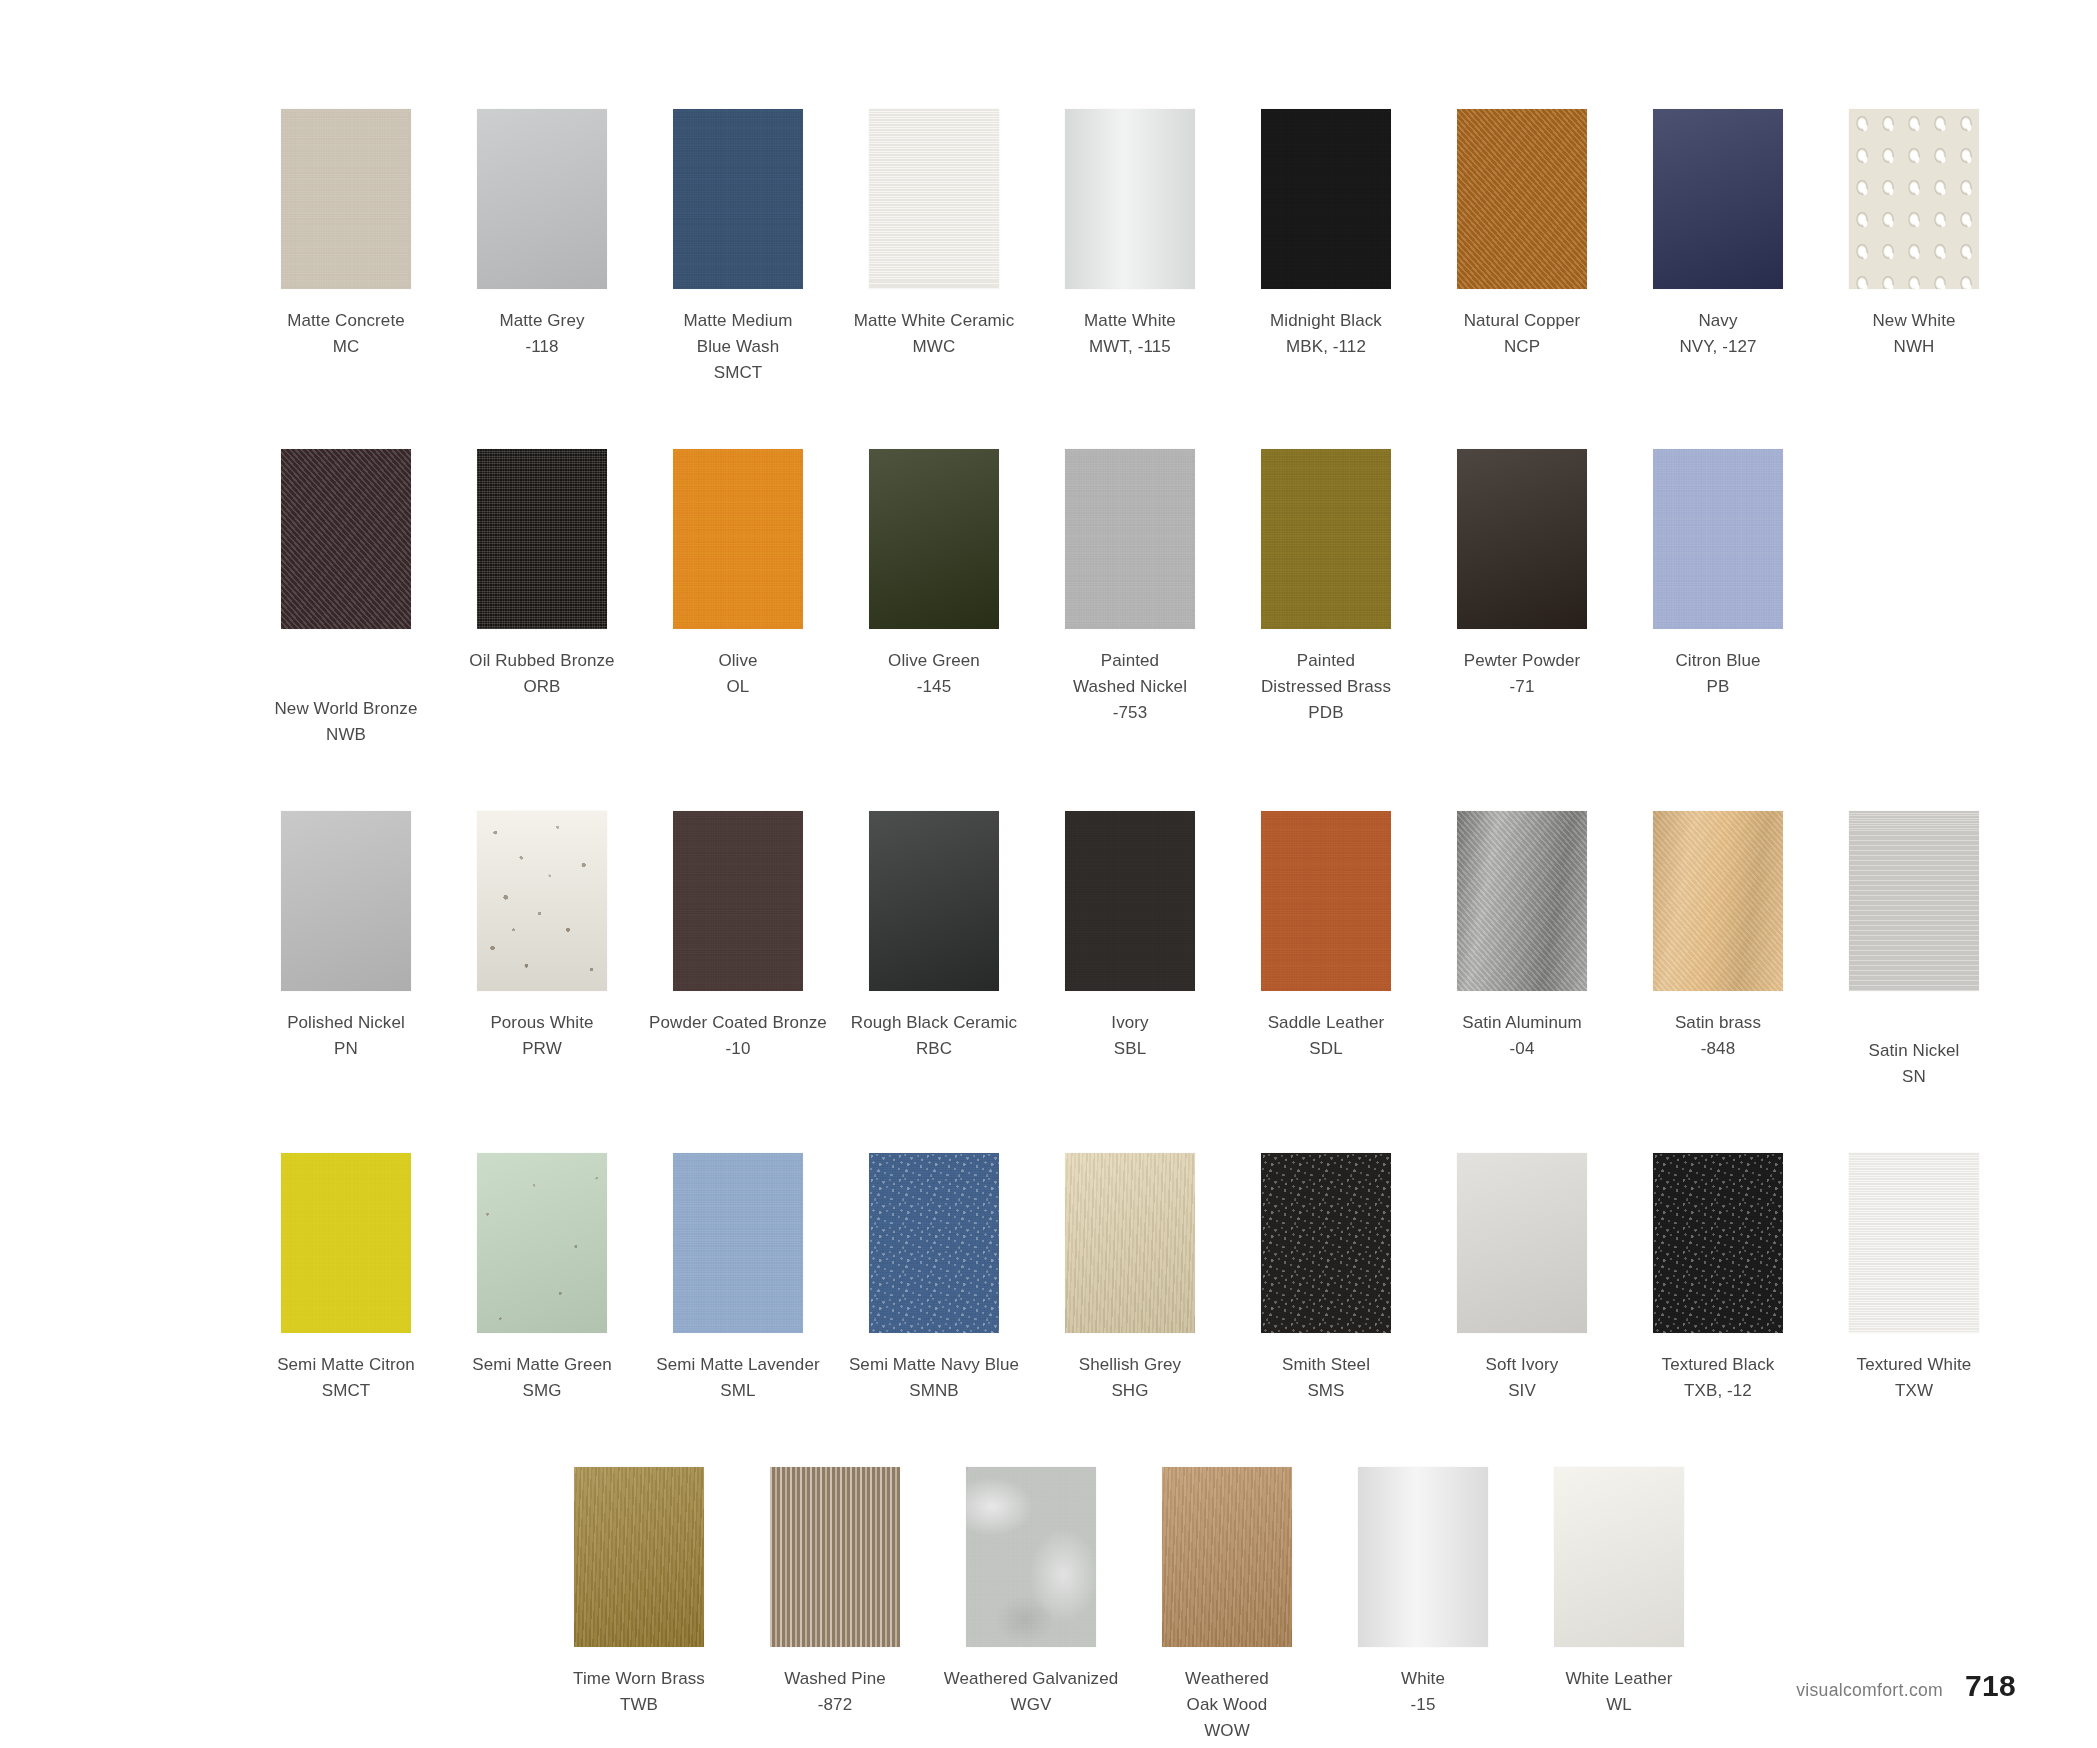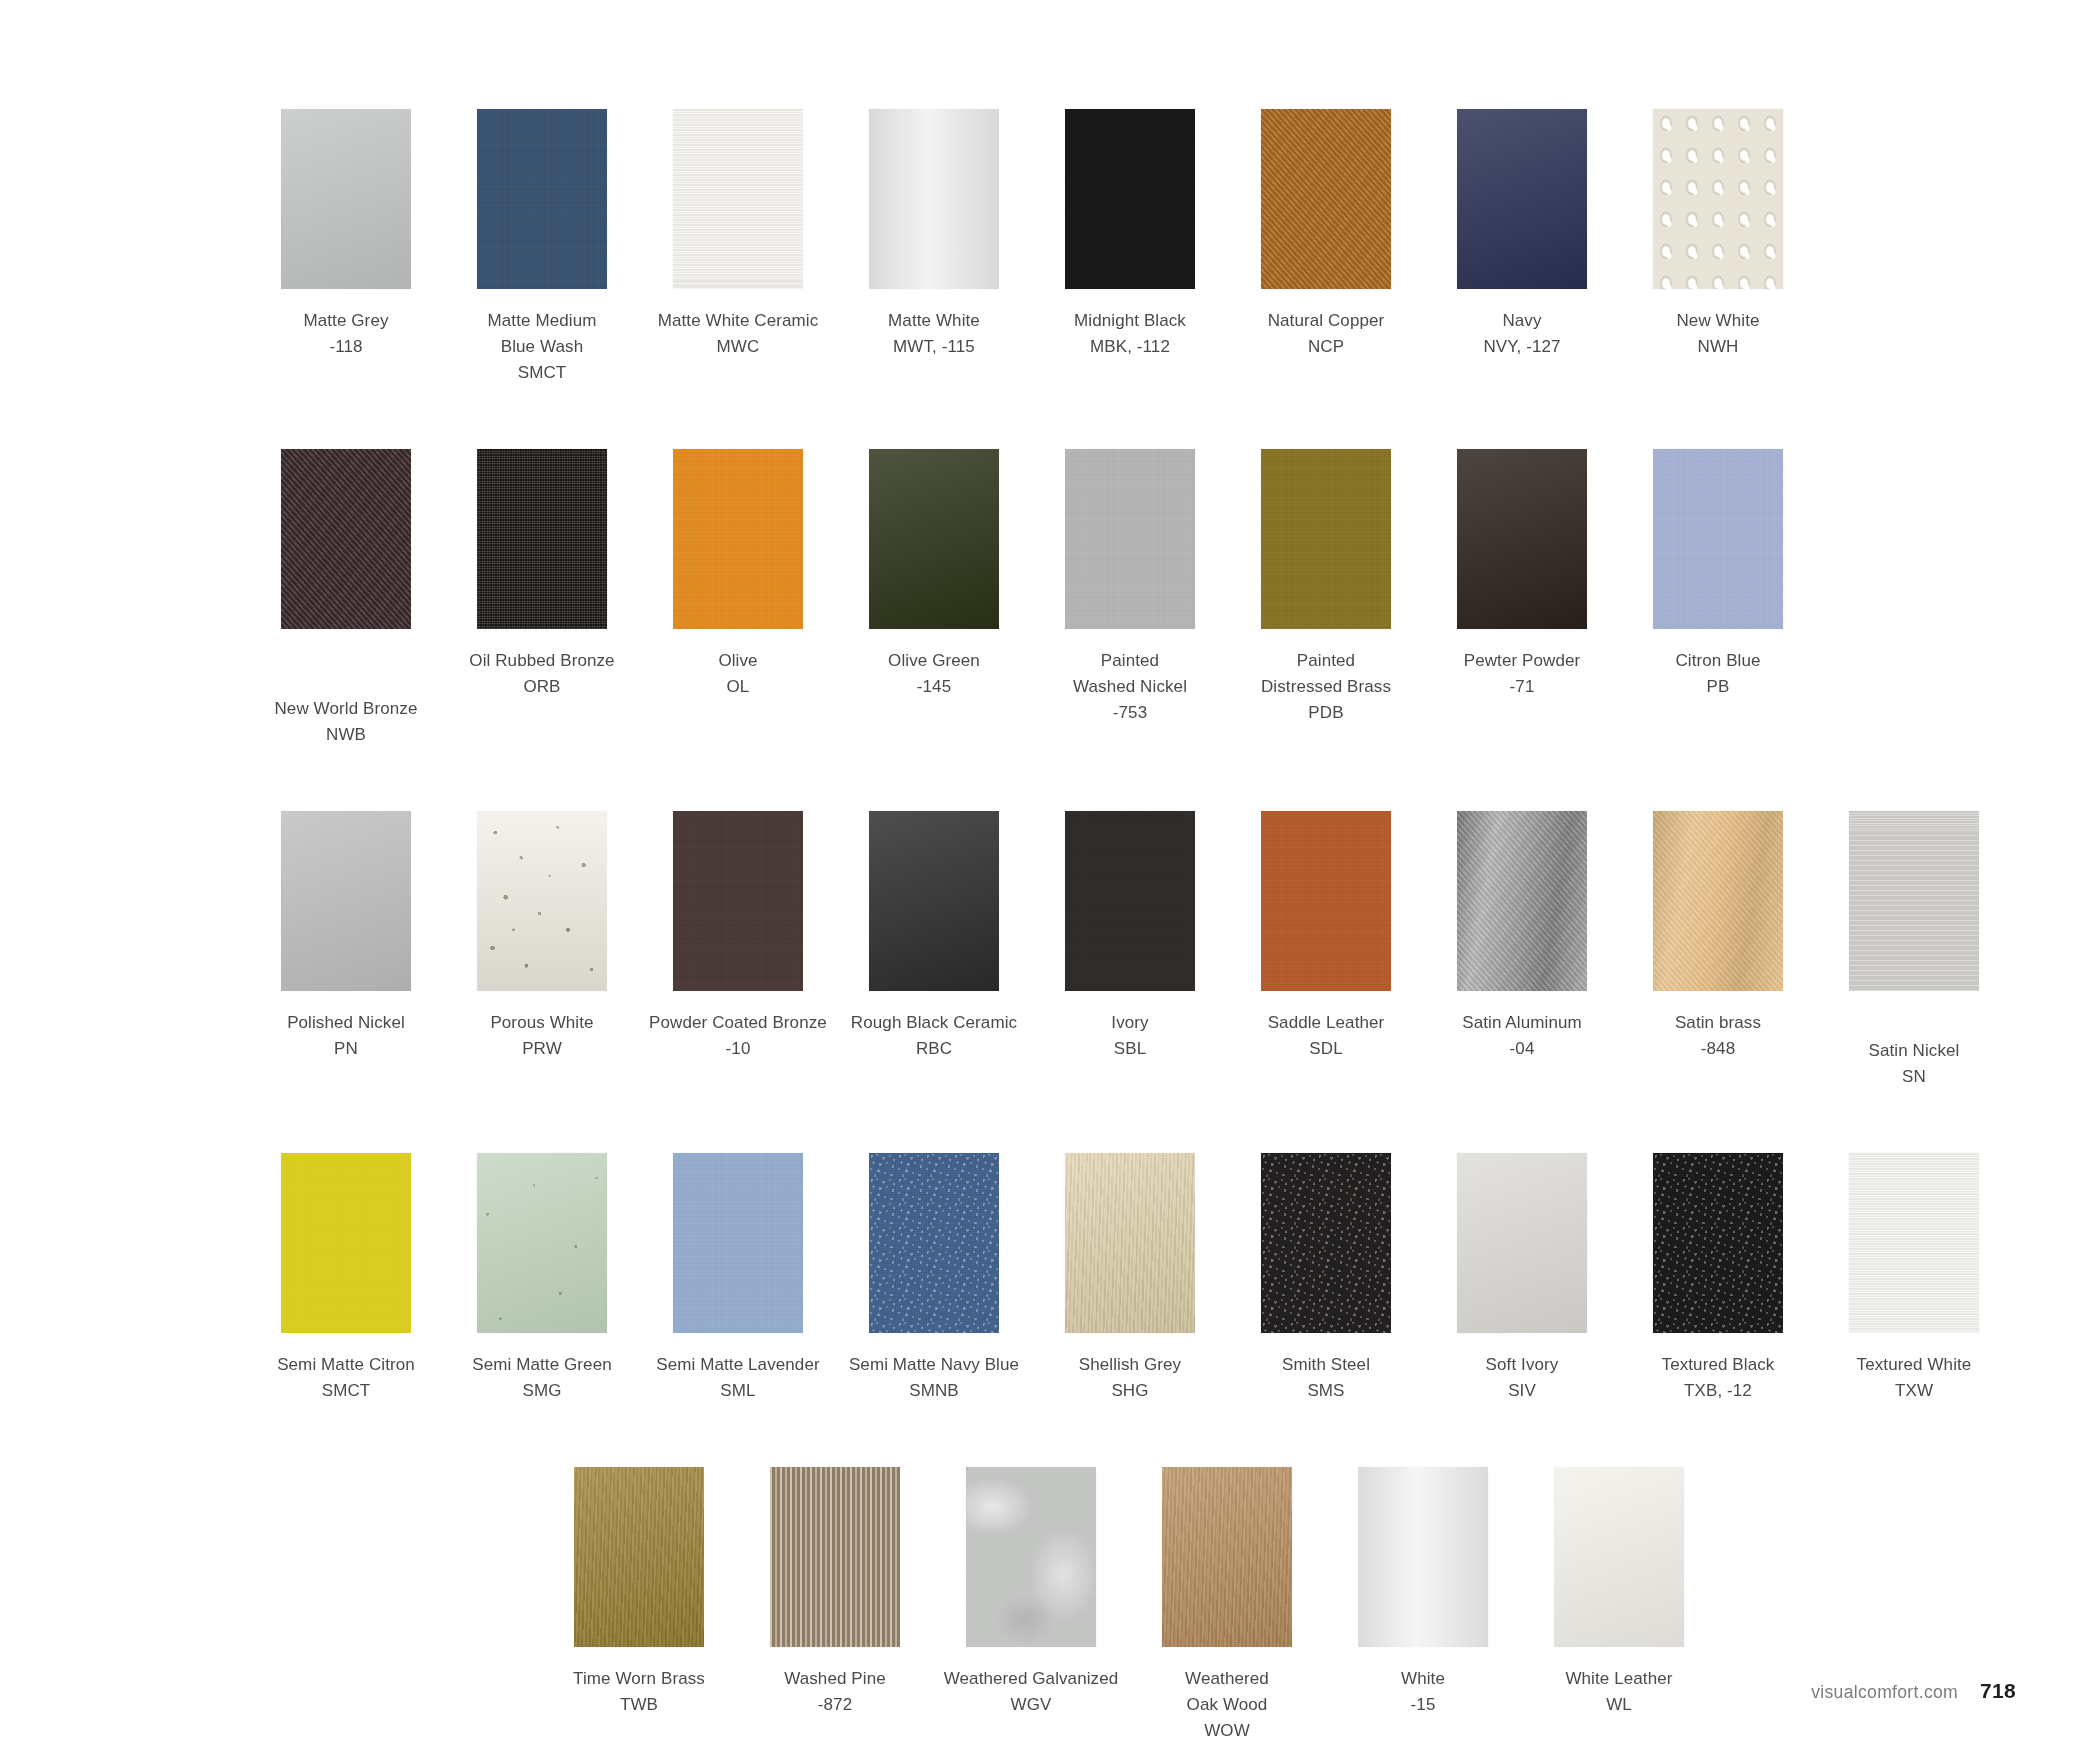--- a/index.html
+++ b/index.html
@@ -175,28 +175,37 @@
       rgba(0,0,0,.55) 49%, rgba(0,0,0,.6) 51%,
       rgba(160,80,50,.18) 62%, rgba(0,0,0,.22) 100%);
   }
 
   .footer{
     position:absolute;
     right:82px; bottom:46px;
     display:flex;align-items:baseline;gap:22px;
   }
   .footer .site{font-size:17.6px;color:#7c7c7c;letter-spacing:0.3px;}
-  .footer .pageno{font-size:21px;color:#1f1f1f;font-weight:700;letter-spacing:0.3px;}
+  .footer .pageno{font-size:30px;color:#1f1f1f;font-weight:700;letter-spacing:0.3px;}
 </style>
 </head>
 <body>
 
 <div class="page">
   <div class="grid" id="grid">
       <div class="row">
+        <div class="cell">
+          <div class="swatch" style="background: rgb(205, 196, 181);">
+            <div class="tx grain"></div>
+          </div>
+          <div class="caption">
+            <span style="display: block;">Matte Concrete</span>
+            <span class="code">MC</span>
+          </div>
+        </div>
         <div class="cell">
           <div class="swatch" style="background: rgb(195, 197, 198);">
             <div class="tx shade-soft"></div>
           </div>
           <div class="caption">
             <span style="display: block;">Matte Grey</span>
             <span class="code">-118</span>
           </div>
         </div>
         <div class="cell">

